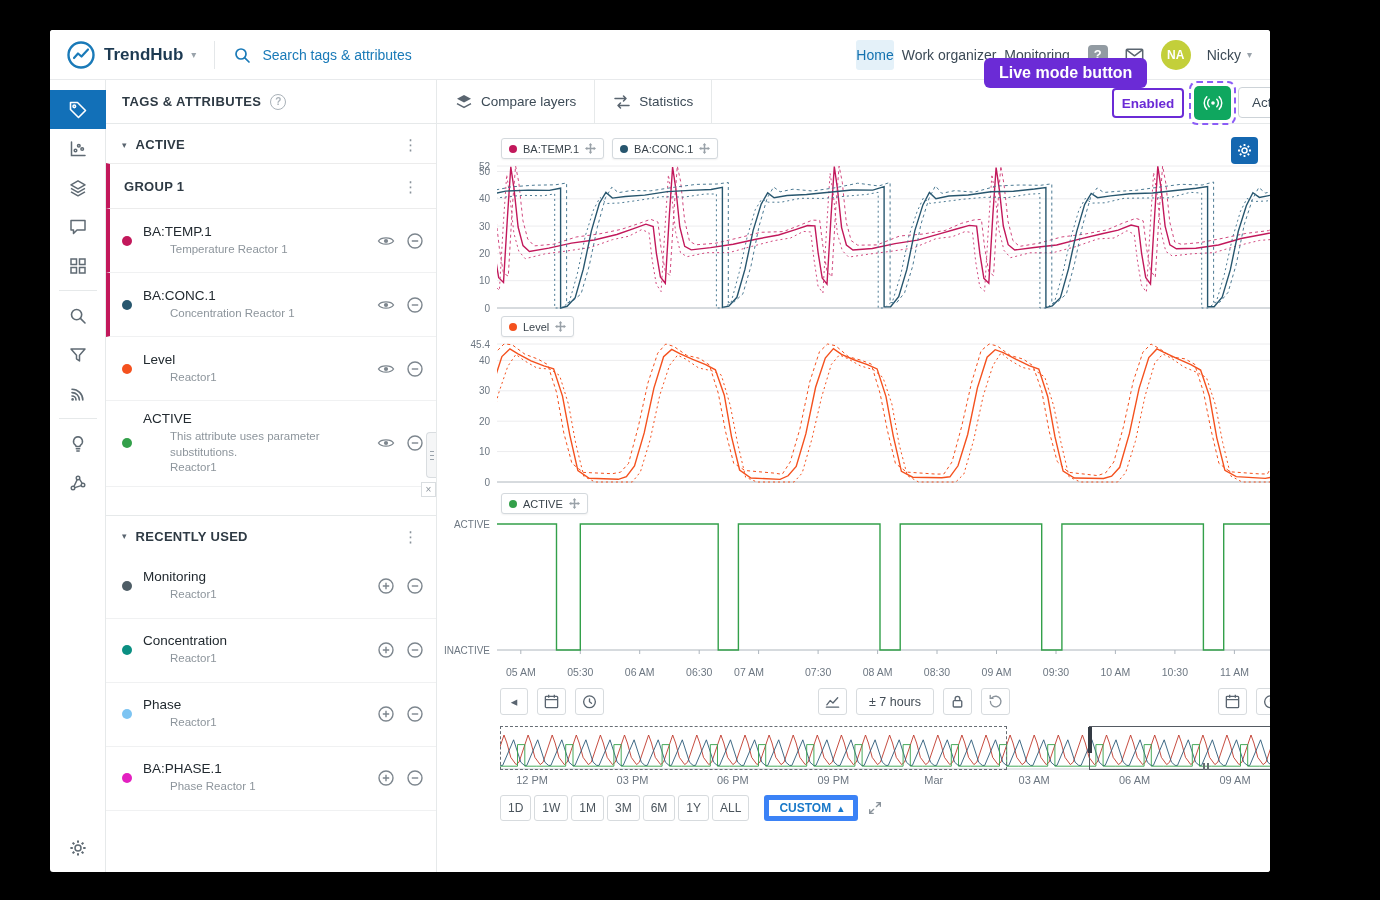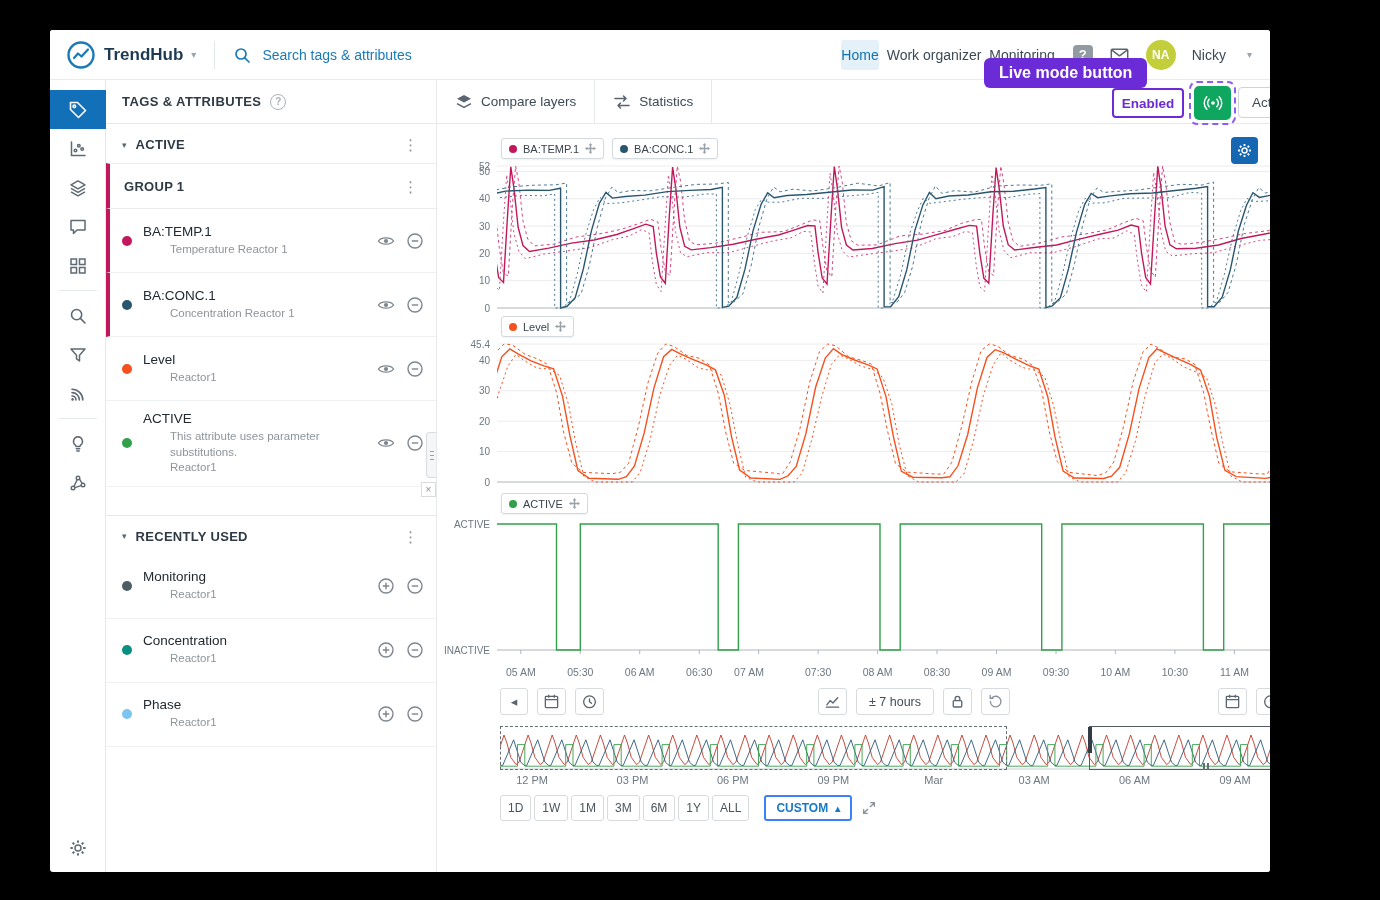--- a/index.html
+++ b/index.html
@@ -13,21 +13,21 @@
   .vdiv{width:1px;height:28px;background:#e4e7e9;margin:0 18px;}
   .search{display:flex;align-items:center;gap:9px;}
   .search input{border:none;outline:none;font-size:14px;color:#1a7ab8;width:230px;font-family:"Liberation Sans",sans-serif;}
   .search input::placeholder{color:#1a7ab8;opacity:1;}
   .nav-links{margin-left:auto;display:flex;align-items:center;gap:8px;font-size:14px;color:#3c4a56;}
   .nav-link{padding:7px 0;border-radius:3px;white-space:nowrap;cursor:pointer;}
   .nav-link.active{color:#1372b0;background:#e4f1f9;}
   .nav-icons{display:flex;align-items:center;gap:16px;margin-left:18px;}
   .help-sq{width:20px;height:20px;border-radius:4px;background:#929ba2;color:#fff;font-size:13px;font-weight:bold;display:flex;align-items:center;justify-content:center;}
   .avatar{width:30px;height:30px;border-radius:50%;background:#c3cf3a;color:#fff;font-size:12px;font-weight:bold;display:flex;align-items:center;justify-content:center;}
-  .username{display:flex;align-items:center;gap:21px;font-size:14px;color:#3c4a56;}
+  .username{display:flex;align-items:center;gap:6px;font-size:14px;color:#3c4a56;}
   
   .body{display:flex;height:792px;}
   .rail{width:56px;border-right:1px solid #e6e9ea;display:flex;flex-direction:column;align-items:center;padding-top:10px;position:relative;flex:none;}
   .rail-btn{width:56px;height:39px;display:flex;align-items:center;justify-content:center;cursor:pointer;}
   .rail-btn.active{background:#1270b8;}
   .rail-sep{width:38px;height:1px;background:#e6e9ea;margin:5px 0;}
   .rail-gear{position:absolute;bottom:14px;left:0;width:56px;display:flex;justify-content:center;}
   
   .sidebar{width:331px;border-right:1px solid #e6e9ea;position:relative;flex:none;background:#fff;}
   .sidebar-header{height:44px;border-bottom:1px solid #e6e9ea;display:flex;align-items:center;gap:9px;padding:0 16px;font-size:13px;font-weight:bold;letter-spacing:.4px;color:#2e3a44;}
@@ -78,21 +78,21 @@
   .ov-sel.dashed{border:1px dashed #666d74;}
   .ov-sel.solid{border:1.5px solid #555b63;cursor:grab;}
   .ov-grip{position:absolute;left:-2px;top:0;width:4px;height:26px;background:#343b44;}
   .ov-handle{position:absolute;left:50%;bottom:-1px;transform:translateX(-50%);display:flex;gap:2px;}
   .ov-handle i{display:block;width:2px;height:7px;background:#666d74;}
   .ov-labels{position:absolute;top:650px;left:63px;width:822px;height:14px;}
   .ov-labels span{position:absolute;transform:translateX(-50%);font-size:11px;color:#6d7782;white-space:nowrap;}
   
   .presets{position:absolute;top:671px;left:63px;display:flex;gap:3px;align-items:center;}
   .preset-btn{height:26px;min-width:30px;padding:0 7px;border:1px solid #d7dbde;border-radius:3px;background:#fff;font-size:12px;color:#4a545c;display:flex;align-items:center;justify-content:center;cursor:pointer;}
-  .custom-btn{height:26px;margin-left:12px;padding:0 10px;border:2px solid #3b82f6;border-radius:3px;background:#fff;font-size:12px;font-weight:bold;color:#1878c8;display:flex;align-items:center;gap:7px;cursor:pointer;}
+  .custom-btn{height:26px;margin-left:12px;padding:0 10px;border:5px solid #3b82f6;border-radius:3px;background:#fff;font-size:12px;font-weight:bold;color:#1878c8;display:flex;align-items:center;gap:7px;cursor:pointer;}
   .custom-btn .caret{color:#1878c8;}
   .expand-btn{margin-left:6px;cursor:pointer;display:flex;align-items:center;}
   
   .tour-tooltip{position:absolute;left:934px;top:28px;height:30px;line-height:30px;padding:0 15px;background:#6b2bd6;color:#fff;font-size:16px;font-weight:bold;border-radius:6px;z-index:60;white-space:nowrap;}
   .enabled-btn{position:absolute;left:1062px;top:58px;width:72px;height:30px;border:2px solid #6b2bd6;border-radius:4px;background:#fff;color:#6b2bd6;font-size:13.5px;font-weight:bold;display:flex;align-items:center;justify-content:center;z-index:60;cursor:pointer;}
   .live-wrap{position:absolute;left:1139px;top:51px;border:2px dashed #8b5cf6;border-radius:8px;padding:3px;z-index:60;}
   .live-btn{width:37px;height:34px;background:#0fa75f;border-radius:5px;display:flex;align-items:center;justify-content:center;cursor:pointer;}
   .actions-btn{position:absolute;left:1188px;top:57px;height:31px;padding:0 13px;border:1px solid #cdd3d8;border-radius:4px;background:#fff;font-size:13.5px;color:#3c4a56;display:flex;align-items:center;gap:9px;z-index:40;cursor:pointer;}
   .ic{display:block;}
 </style>
@@ -391,20 +391,41 @@
             </span>
           <span class="icon-btn">
               <svg width="18" height="18" viewBox="0 0 18 18" fill="none" stroke="#7d868e" stroke-width="1.4">
                 <circle cx="9" cy="9" r="7"></circle>
                 <path d="M5.8 9h6.4"></path>
               </svg>
             </span>
         </div>
       </div>
 
+      <div class="tag-row">
+        <span class="dot" style="background: rgb(227, 32, 192);"></span>
+        <div class="tag-text">
+          <div class="tag-name">BA:PHASE.1</div>
+          <div class="tag-desc">Phase Reactor 1</div>
+        </div>
+        <div class="row-icons">
+          <span class="icon-btn">
+              <svg width="18" height="18" viewBox="0 0 18 18" fill="none" stroke="#7d868e" stroke-width="1.4">
+                <circle cx="9" cy="9" r="7"></circle>
+                <path d="M5.8 9h6.4M9 5.8v6.4"></path>
+              </svg>
+            </span>
+          <span class="icon-btn">
+              <svg width="18" height="18" viewBox="0 0 18 18" fill="none" stroke="#7d868e" stroke-width="1.4">
+                <circle cx="9" cy="9" r="7"></circle>
+                <path d="M5.8 9h6.4"></path>
+              </svg>
+            </span>
+        </div>
+      </div>
 
       <div class="resize-handle">
           <i></i>
           <i></i>
           <i></i>
         </div>
       <div class="panel-close">×</div>
     </aside>
 
     <main class="main">

